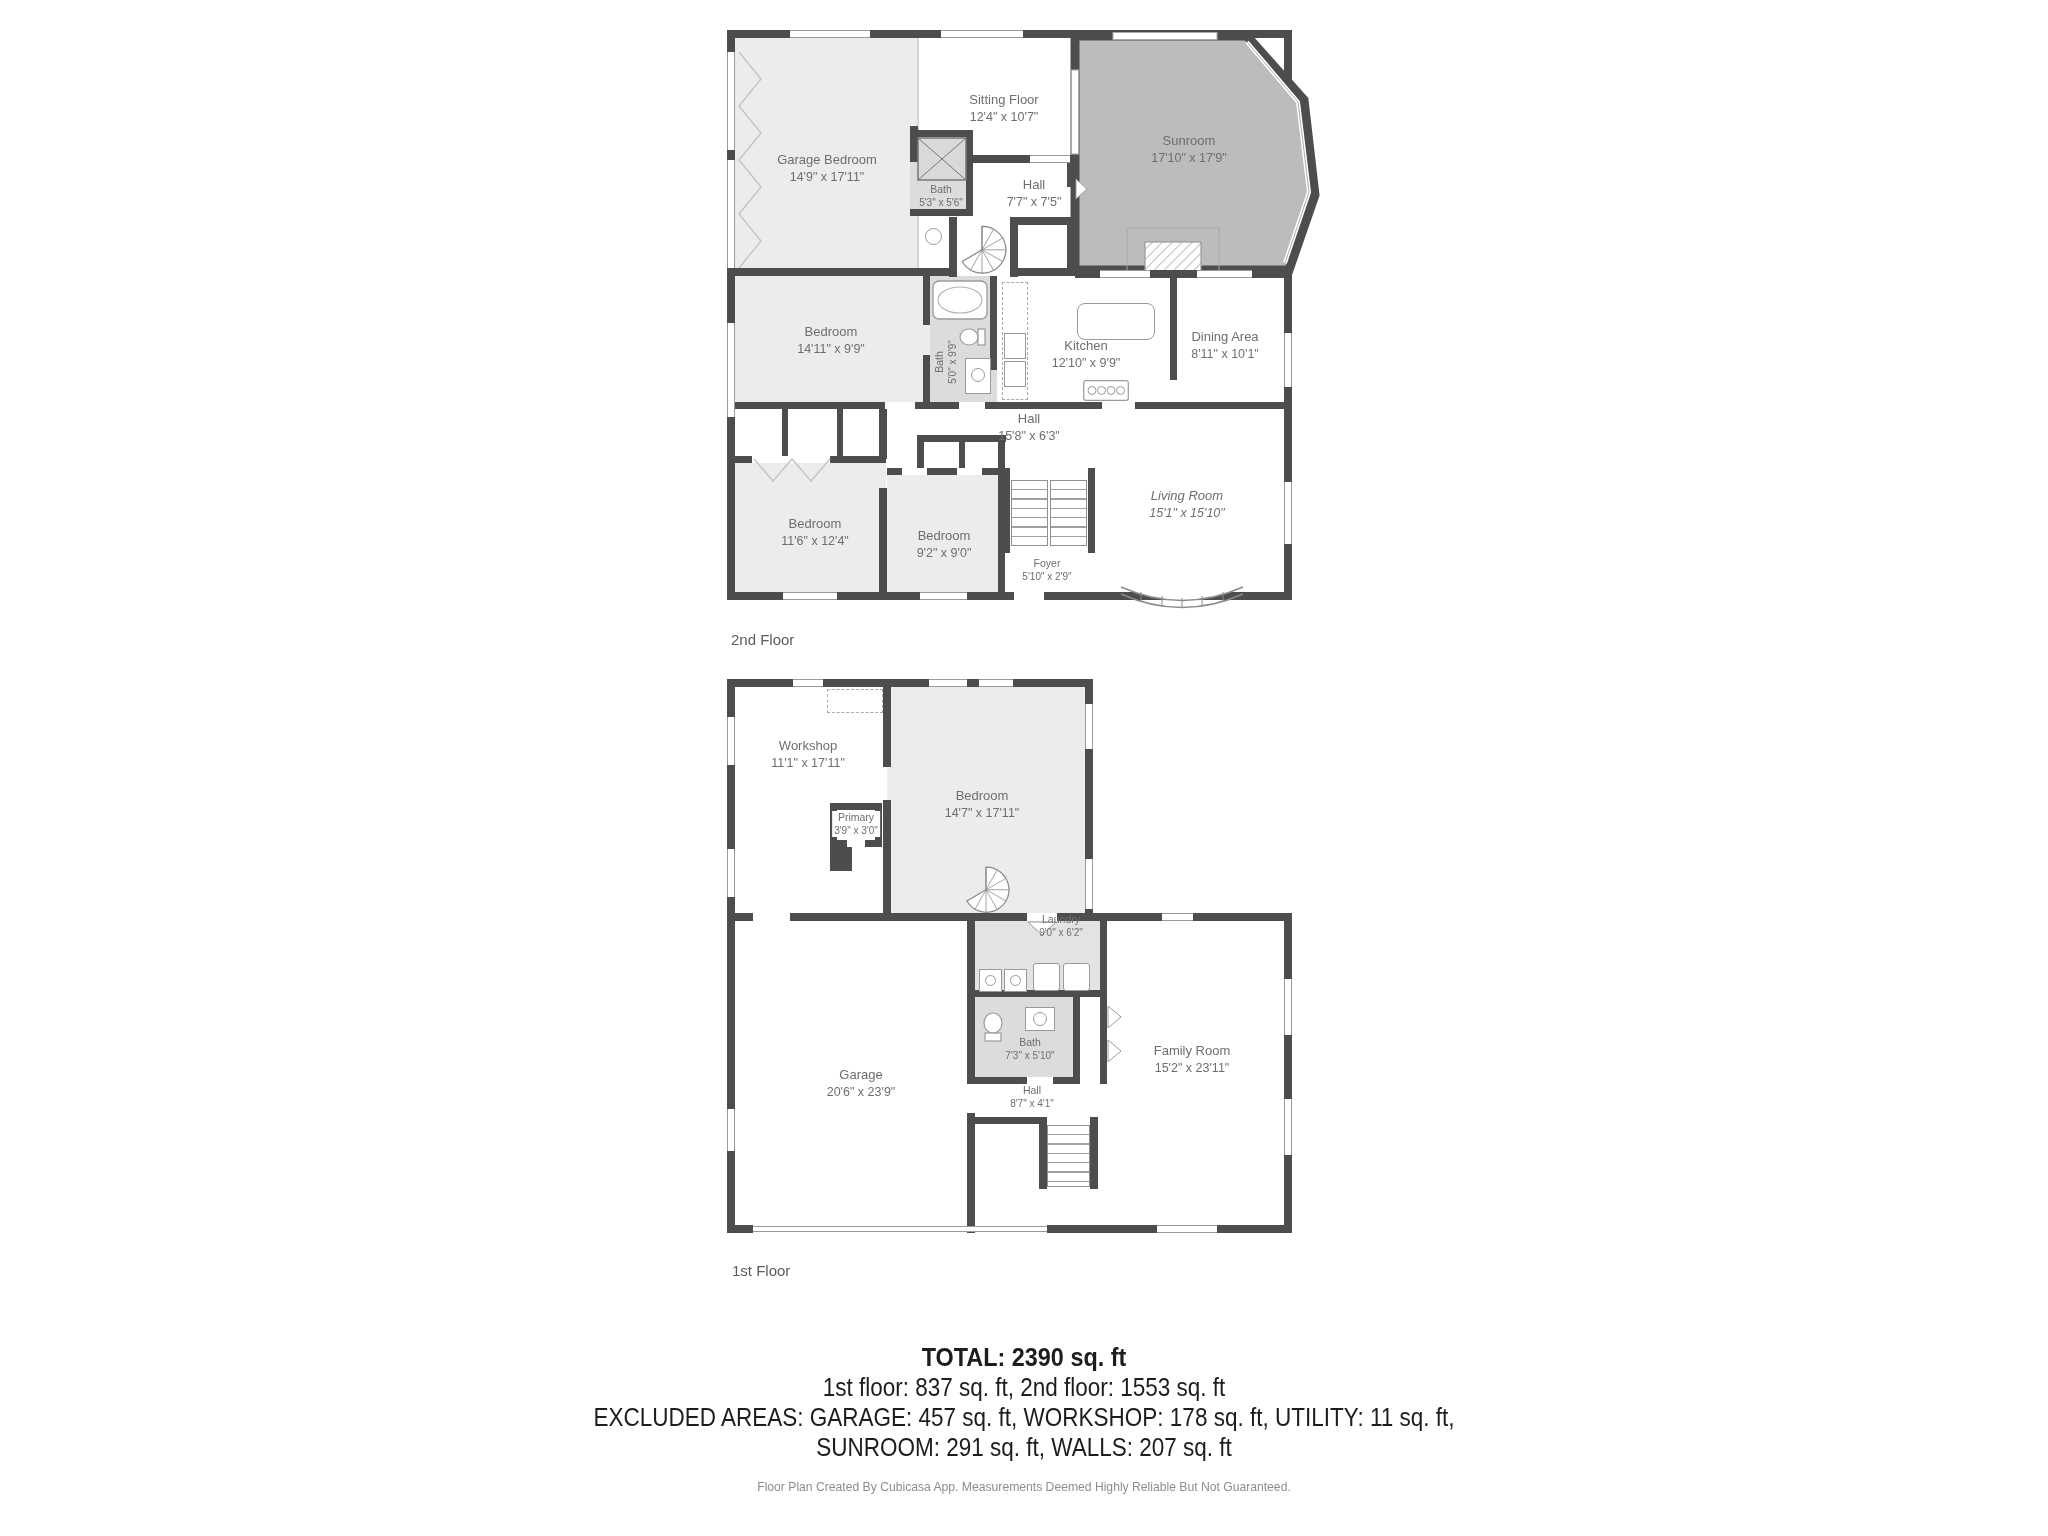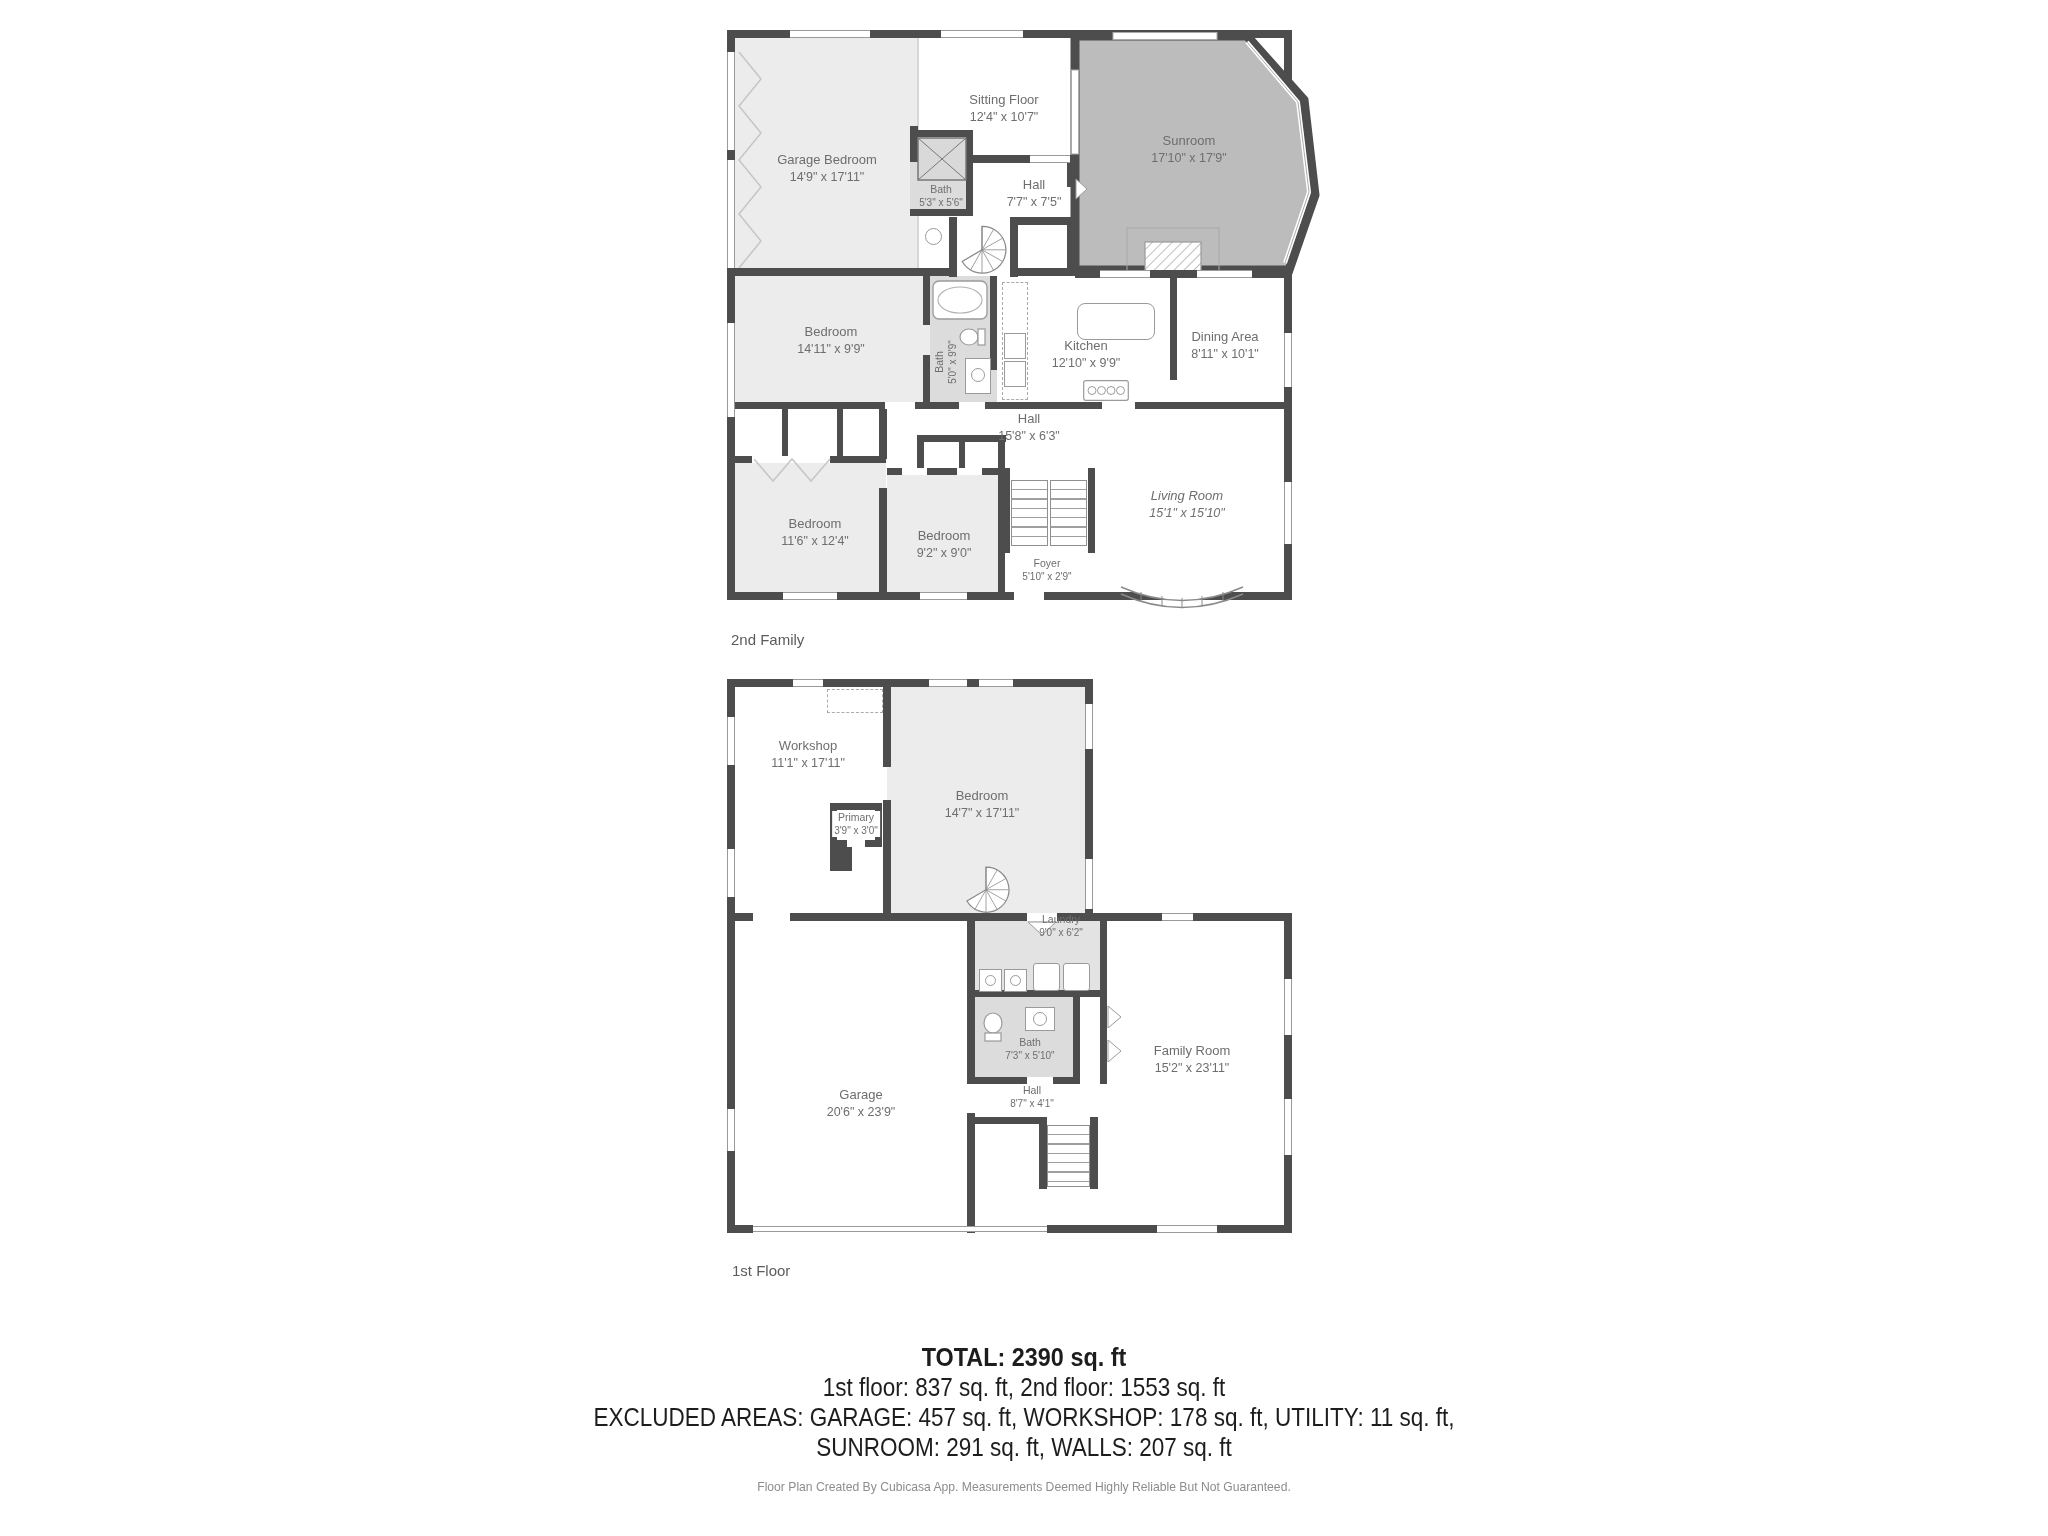--- a/index.html
+++ b/index.html
@@ -234,21 +234,21 @@
     <div class="lbl sm" style="left:320px;top:540px;">
       <div class="rname">Foyer</div>
       <div class="rdims">5'10" x 2'9"</div>
     </div>
     <div class="lbl" style="left:460px;top:474px;font-style:italic;">
       <div class="rname">Living Room</div>
       <div class="rdims">15'1" x 15'10"</div>
     </div>
   </div>
 
-  <div class="floor-tag" style="left:731px;top:631px;">2nd Family</div>
+  <div class="floor-tag" style="left:731px;top:631px;">2nd Floor</div>
 
   <div class="plan" id="plan1" style="left:727px;top:679px;width:575px;height:562px;">
 
     <div class="f" style="left:160px;top:8px;width:198px;height:226px;background:#ececec;"></div>
     <div class="f" style="left:248px;top:242px;width:132px;height:76px;background:#e3e3e3;"></div>
     <div class="f" style="left:246px;top:318px;width:100px;height:80px;background:#dcdcdc;"></div>
 
     <div class="w" style="left:0;top:0;width:366px;height:8px;"></div>
     <div class="w" style="left:0;top:0;width:8px;height:554px;"></div>
     <div class="w" style="left:0;top:546px;width:26px;height:8px;"></div>
@@ -340,21 +340,21 @@
       <div class="rdims">14'7" x 17'11"</div>
     </div>
     <div class="lbl sm boxed" style="left:129px;top:145px;">
       <div class="rname">Primary</div>
       <div class="rdims">3'9" x 3'0"</div>
     </div>
     <div class="lbl sm" style="left:334px;top:247px;">
       <div class="rname">Laundry</div>
       <div class="rdims">9'0" x 6'2"</div>
     </div>
-    <div class="lbl" style="left:134px;top:404px;margin-top:20px;">
+    <div class="lbl" style="left:134px;top:404px;">
       <div class="rname">Garage</div>
       <div class="rdims">20'6" x 23'9"</div>
     </div>
     <div class="lbl sm" style="left:303px;top:370px;">
       <div class="rname">Bath</div>
       <div class="rdims">7'3" x 5'10"</div>
     </div>
     <div class="lbl sm" style="left:305px;top:418px;">
       <div class="rname">Hall</div>
       <div class="rdims">8'7" x 4'1"</div>

